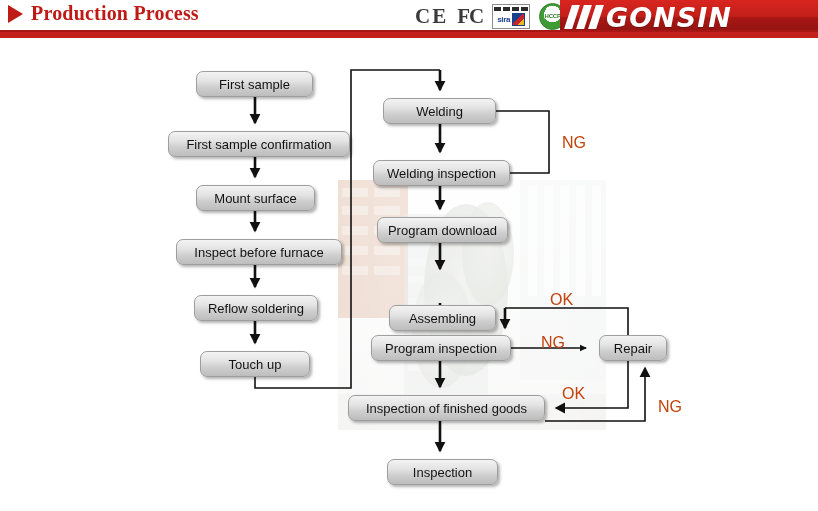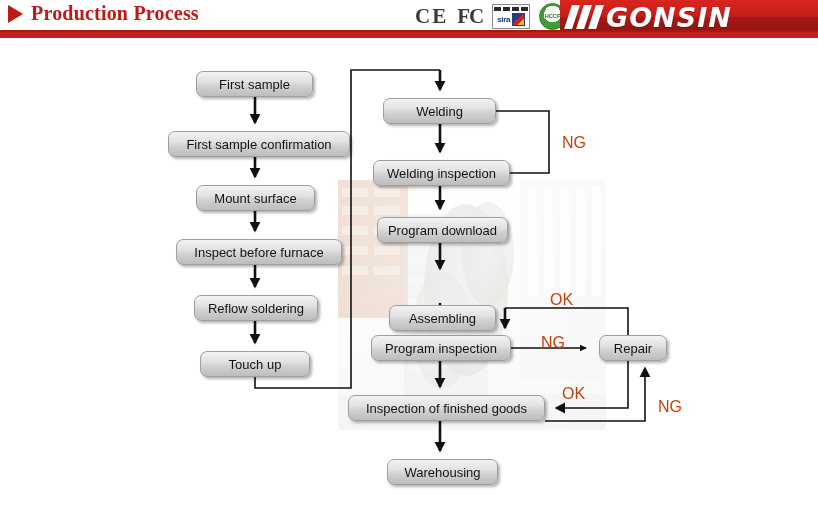--- a/index.html
+++ b/index.html
@@ -258,21 +258,21 @@
     <div class="node" style="left:196px;top:145px;width:119px;height:26px;">Mount surface</div>
     <div class="node" style="left:194px;top:255px;width:124px;height:26px;">Reflow soldering</div>
     <div class="node" style="left:200px;top:311px;width:110px;height:26px;">Touch up</div>
 
     <div class="node" style="left:383px;top:58px;width:113px;height:26px;">Welding</div>
     <div class="node" style="left:373px;top:120px;width:137px;height:26px;">Welding inspection</div>
     <div class="node" style="left:377px;top:177px;width:131px;height:26px;">Program download</div>
     <div class="node" style="left:389px;top:227px;width:107px;height:26px;margin-top:38px;">Assembling</div>
     <div class="node" style="left:371px;top:295px;width:140px;height:26px;">Program inspection</div>
     <div class="node" style="left:348px;top:355px;width:197px;height:26px;">Inspection of finished goods</div>
-    <div class="node" style="left:387px;top:419px;width:111px;height:26px;">Warehousing</div>
+    <div class="node" style="left:387px;top:419px;width:111px;height:26px;">Inspection</div>
     <div class="node" style="left:599px;top:295px;width:68px;height:26px;text-align:right;">Repair</div>
 
     <div class="lbl" style="left:562px;top:94px;">NG</div>
     <div class="lbl" style="left:550px;top:251px;">OK</div>
     <div class="lbl" style="left:541px;top:294px;">NG</div>
     <div class="lbl" style="left:562px;top:345px;">OK</div>
     <div class="lbl" style="left:658px;top:358px;">NG</div>
 
   </div>
 </div>

